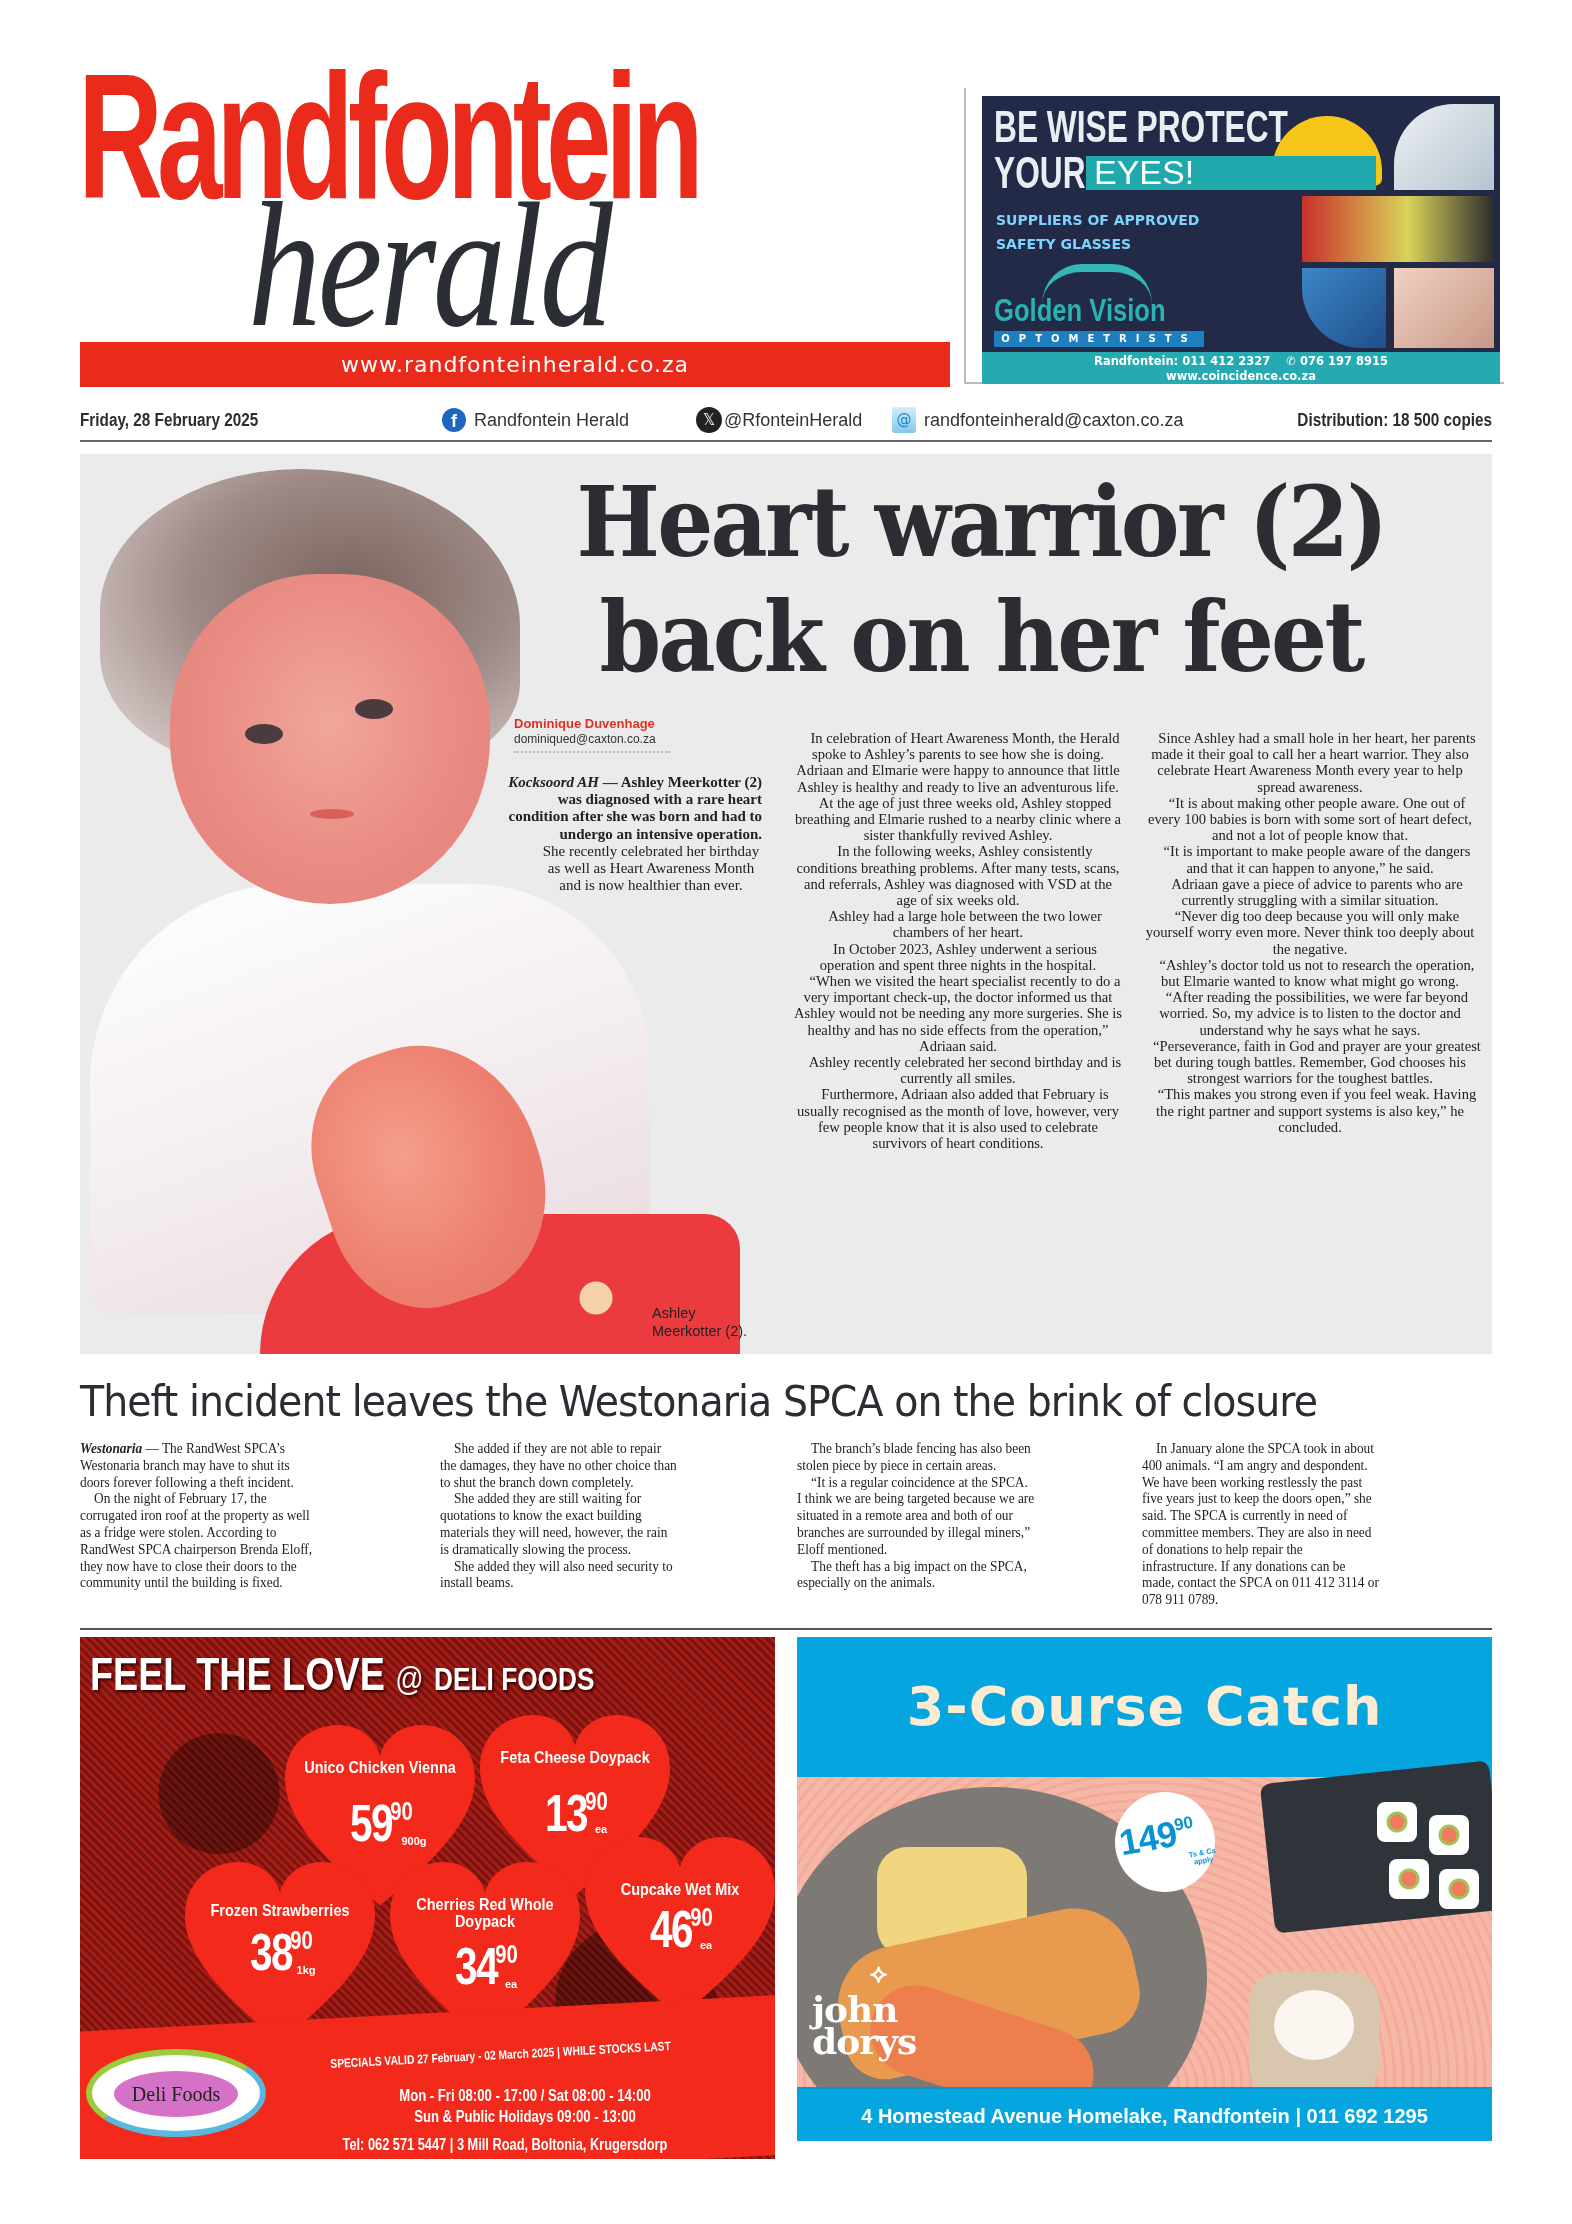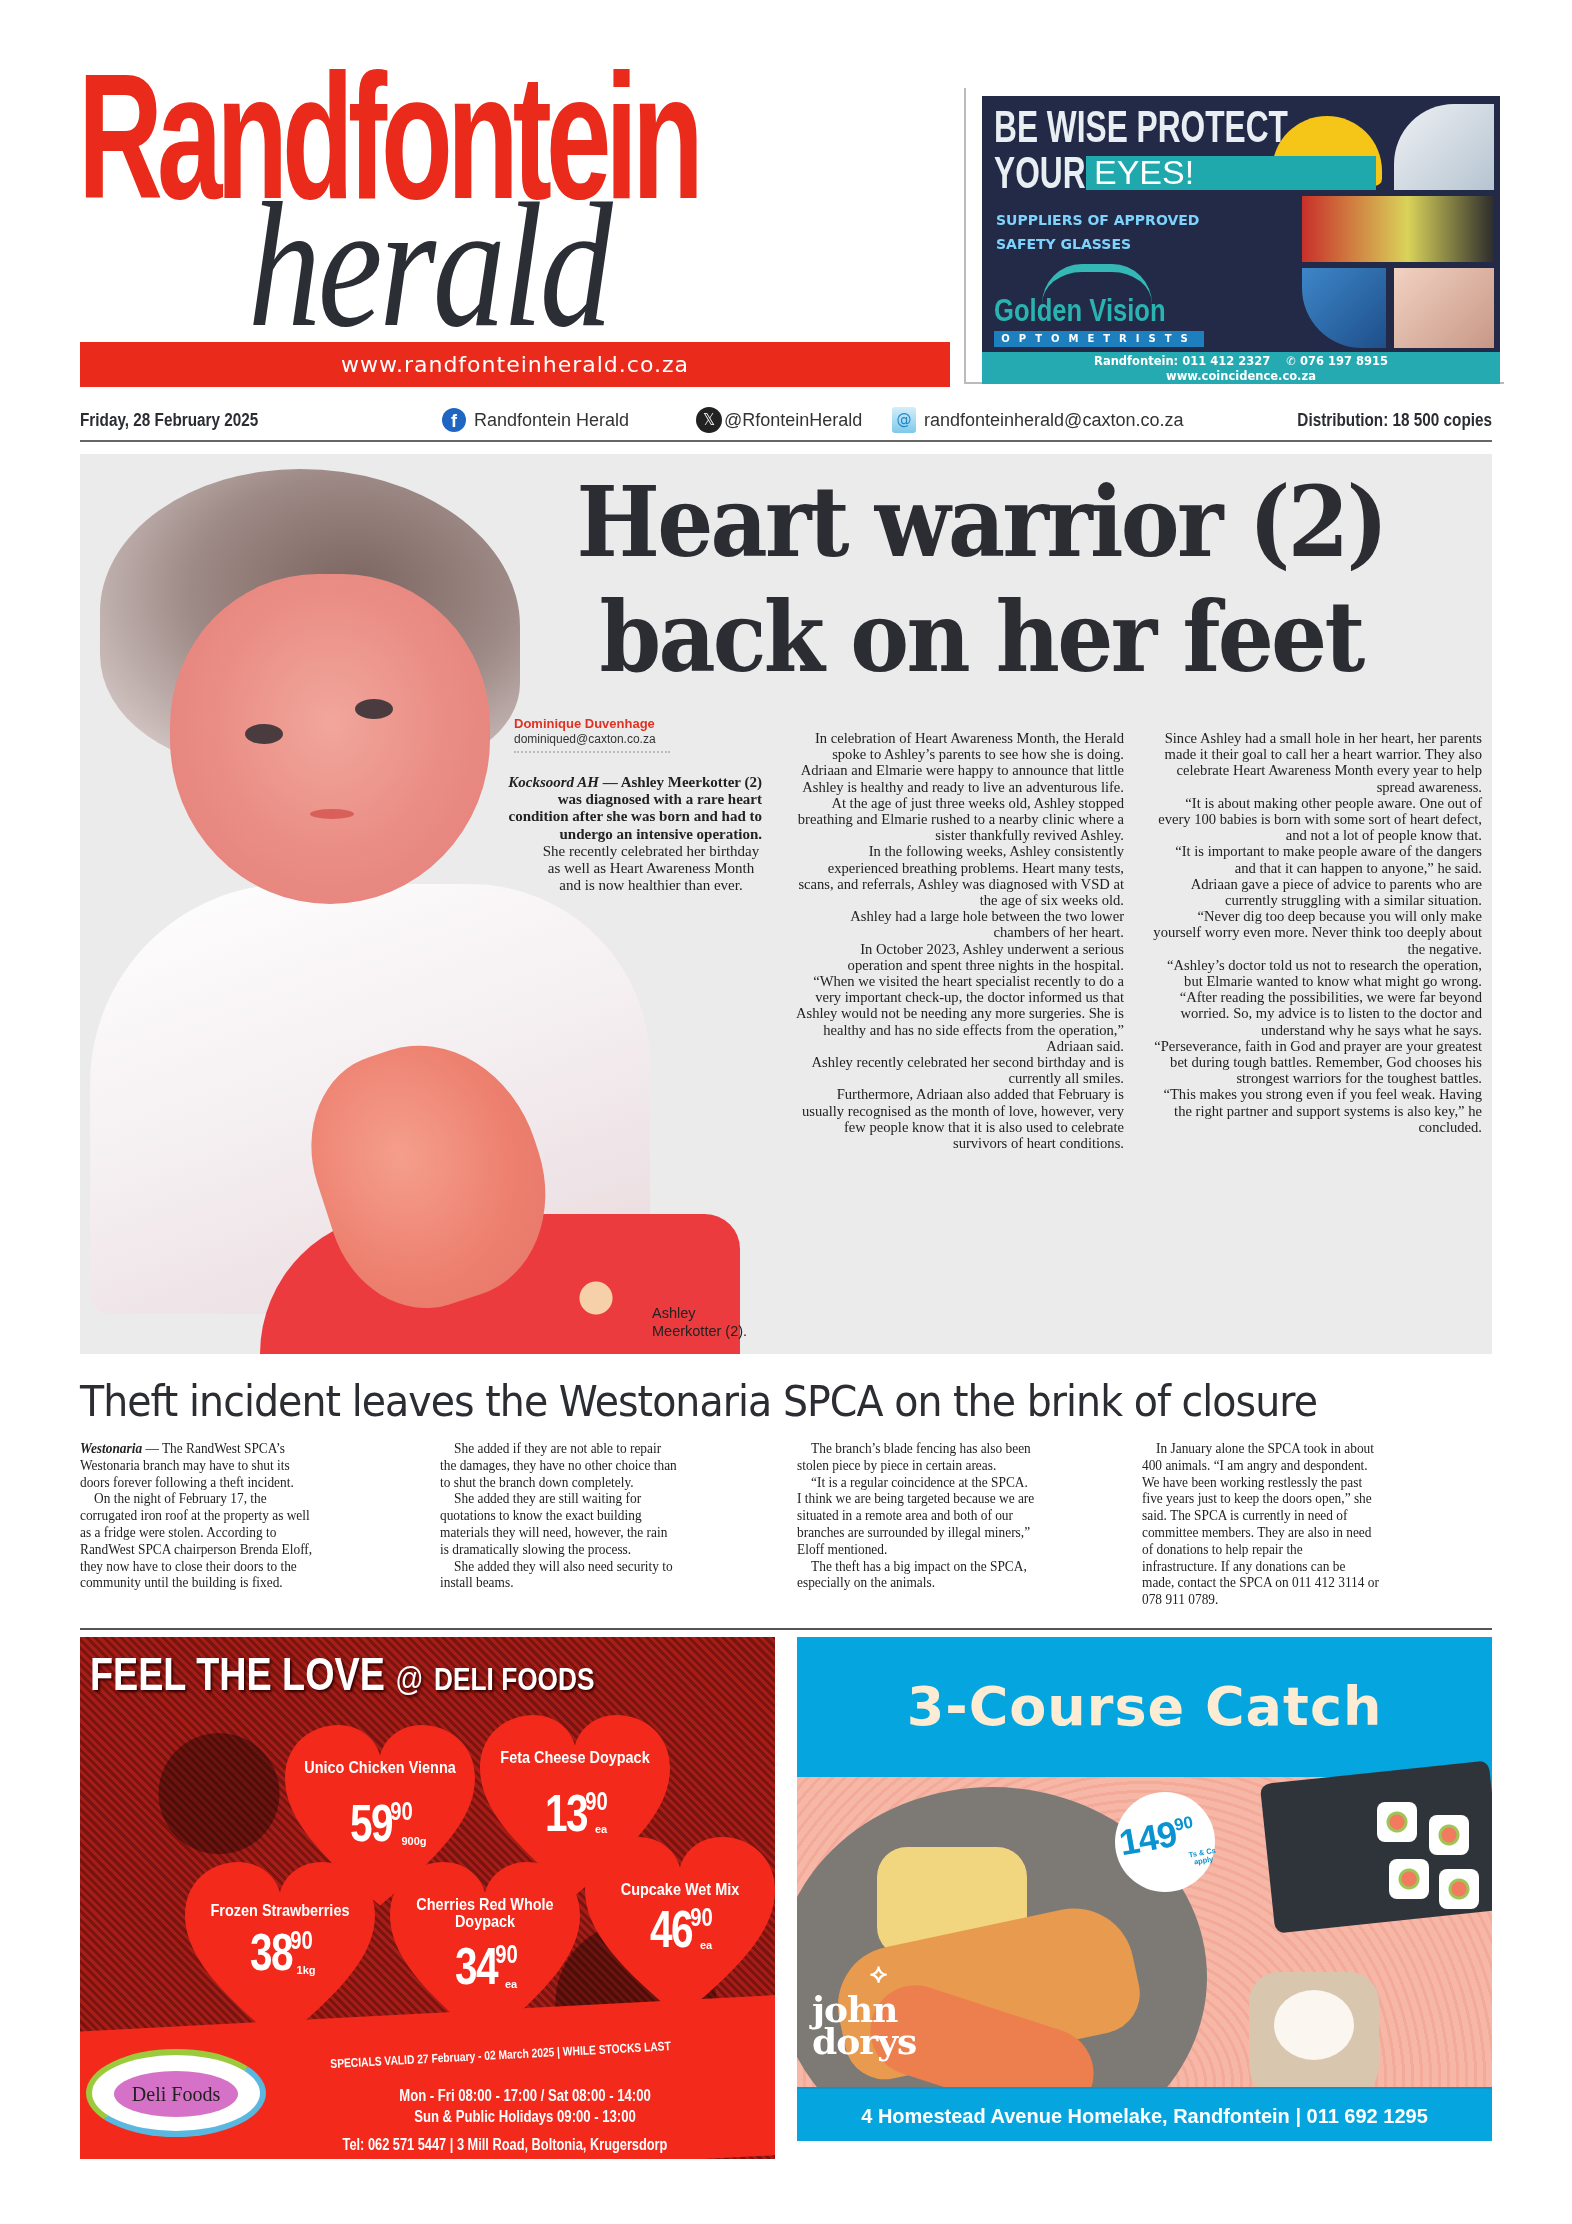--- a/index.html
+++ b/index.html
@@ -97,21 +97,21 @@
   .byline { position: absolute; left: 434px; top: 262px; width: 160px; }
   .byline .name { color: #e23123; font-family: "Liberation Sans", sans-serif; font-weight: 700; font-size: 13px; line-height: 16px; }
   .byline .mail { color: #333; font-family: "Liberation Sans", sans-serif; font-size: 12px; line-height: 15px; }
   .byline .dots { margin-top: 4px; height: 2px; border-top: 2px dotted #bbb; width: 156px; }
 
   .intro { position: absolute; left: 420px; top: 320px; width: 262px; text-align: right; font-size: 15px; line-height: 17.2px; color: #222; }
   .intro .lede { font-weight: 700; }
   .intro .lede i { font-style: italic; }
   .intro .tail { display: block; text-align: center; padding-left: 40px; }
 
-  .col { position: absolute; font-size: 14.6px; line-height: 16.2px; color: #222; text-align: right; }
+  .col { position: absolute; font-size: 14.6px; line-height: 16.2px; color: #222; text-align: center; }
   .col p { text-indent: 14px; }
   .col.c2 { left: 712px; top: 276px; width: 332px; }
   .col.c3 { left: 1058px; top: 276px; width: 344px; }
 
   
   .spca-head { position: absolute; left: 80px; top: 1376px; font-family: "DejaVu Sans", sans-serif; font-size: 42px;
     line-height: 52px; color: #2b2d33; letter-spacing: -1px; white-space: nowrap; transform: scaleX(0.94); transform-origin: left top; }
   .spca-col { position: absolute; top: 1440px; width: 240px; font-size: 15.2px; line-height: 16.8px; color: #222;
     transform: scaleX(0.88); transform-origin: left top; width: 270px; }
   .spca-col p { text-indent: 16px; }
@@ -263,21 +263,21 @@
   </div>
 
   <div class="intro">
     <span class="lede"><i>Kocksoord AH</i><span> — Ashley Meerkotter (2) was diagnosed with a rare heart condition after she was born and had to undergo an intensive operation.</span></span>
     <span class="tail">She recently celebrated her birthday as well as Heart Awareness Month and is now healthier than ever.</span>
   </div>
 
   <div class="col c2">
     <p>In celebration of Heart Awareness Month, the Herald spoke to Ashley’s parents to see how she is doing. Adriaan and Elmarie were happy to announce that little Ashley is healthy and ready to live an adventurous life.</p>
     <p>At the age of just three weeks old, Ashley stopped breathing and Elmarie rushed to a nearby clinic where a sister thankfully revived Ashley.</p>
-    <p>In the following weeks, Ashley consistently experienced breathing problems. Heart many tests, scans, and referrals, Ashley was diagnosed with VSD at the age of six weeks old.</p>
+    <p>In the following weeks, Ashley consistently conditions breathing problems. After many tests, scans, and referrals, Ashley was diagnosed with VSD at the age of six weeks old.</p>
     <p>Ashley had a large hole between the two lower chambers of her heart.</p>
     <p>In October 2023, Ashley underwent a serious operation and spent three nights in the hospital.</p>
     <p>“When we visited the heart specialist recently to do a very important check-up, the doctor informed us that Ashley would not be needing any more surgeries. She is healthy and has no side effects from the operation,” Adriaan said.</p>
     <p>Ashley recently celebrated her second birthday and is currently all smiles.</p>
     <p>Furthermore, Adriaan also added that February is usually recognised as the month of love, however, very few people know that it is also used to celebrate survivors of heart conditions.</p>
   </div>
   <div class="col c3">
     <p>Since Ashley had a small hole in her heart, her parents made it their goal to call her a heart warrior. They also celebrate Heart Awareness Month every year to help spread awareness.</p>
     <p>“It is about making other people aware. One out of every 100 babies is born with some sort of heart defect, and not a lot of people know that.</p>
     <p>“It is important to make people aware of the dangers and that it can happen to anyone,” he said.</p>

